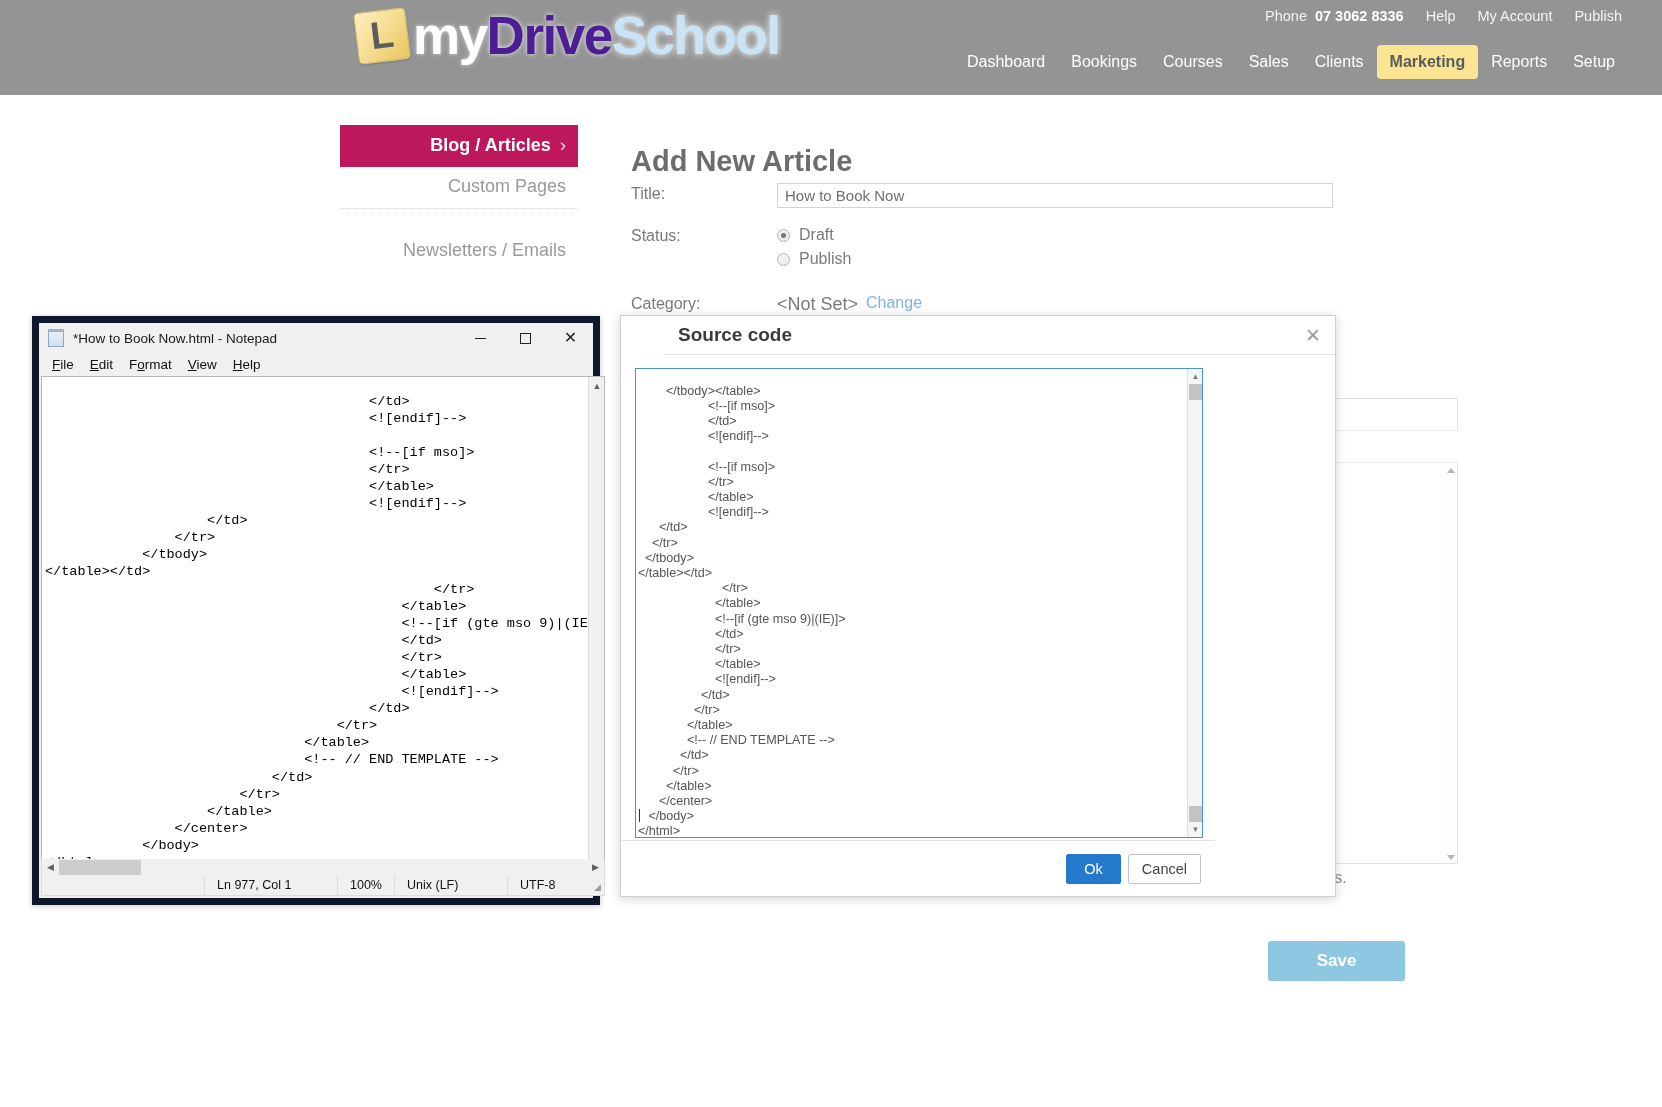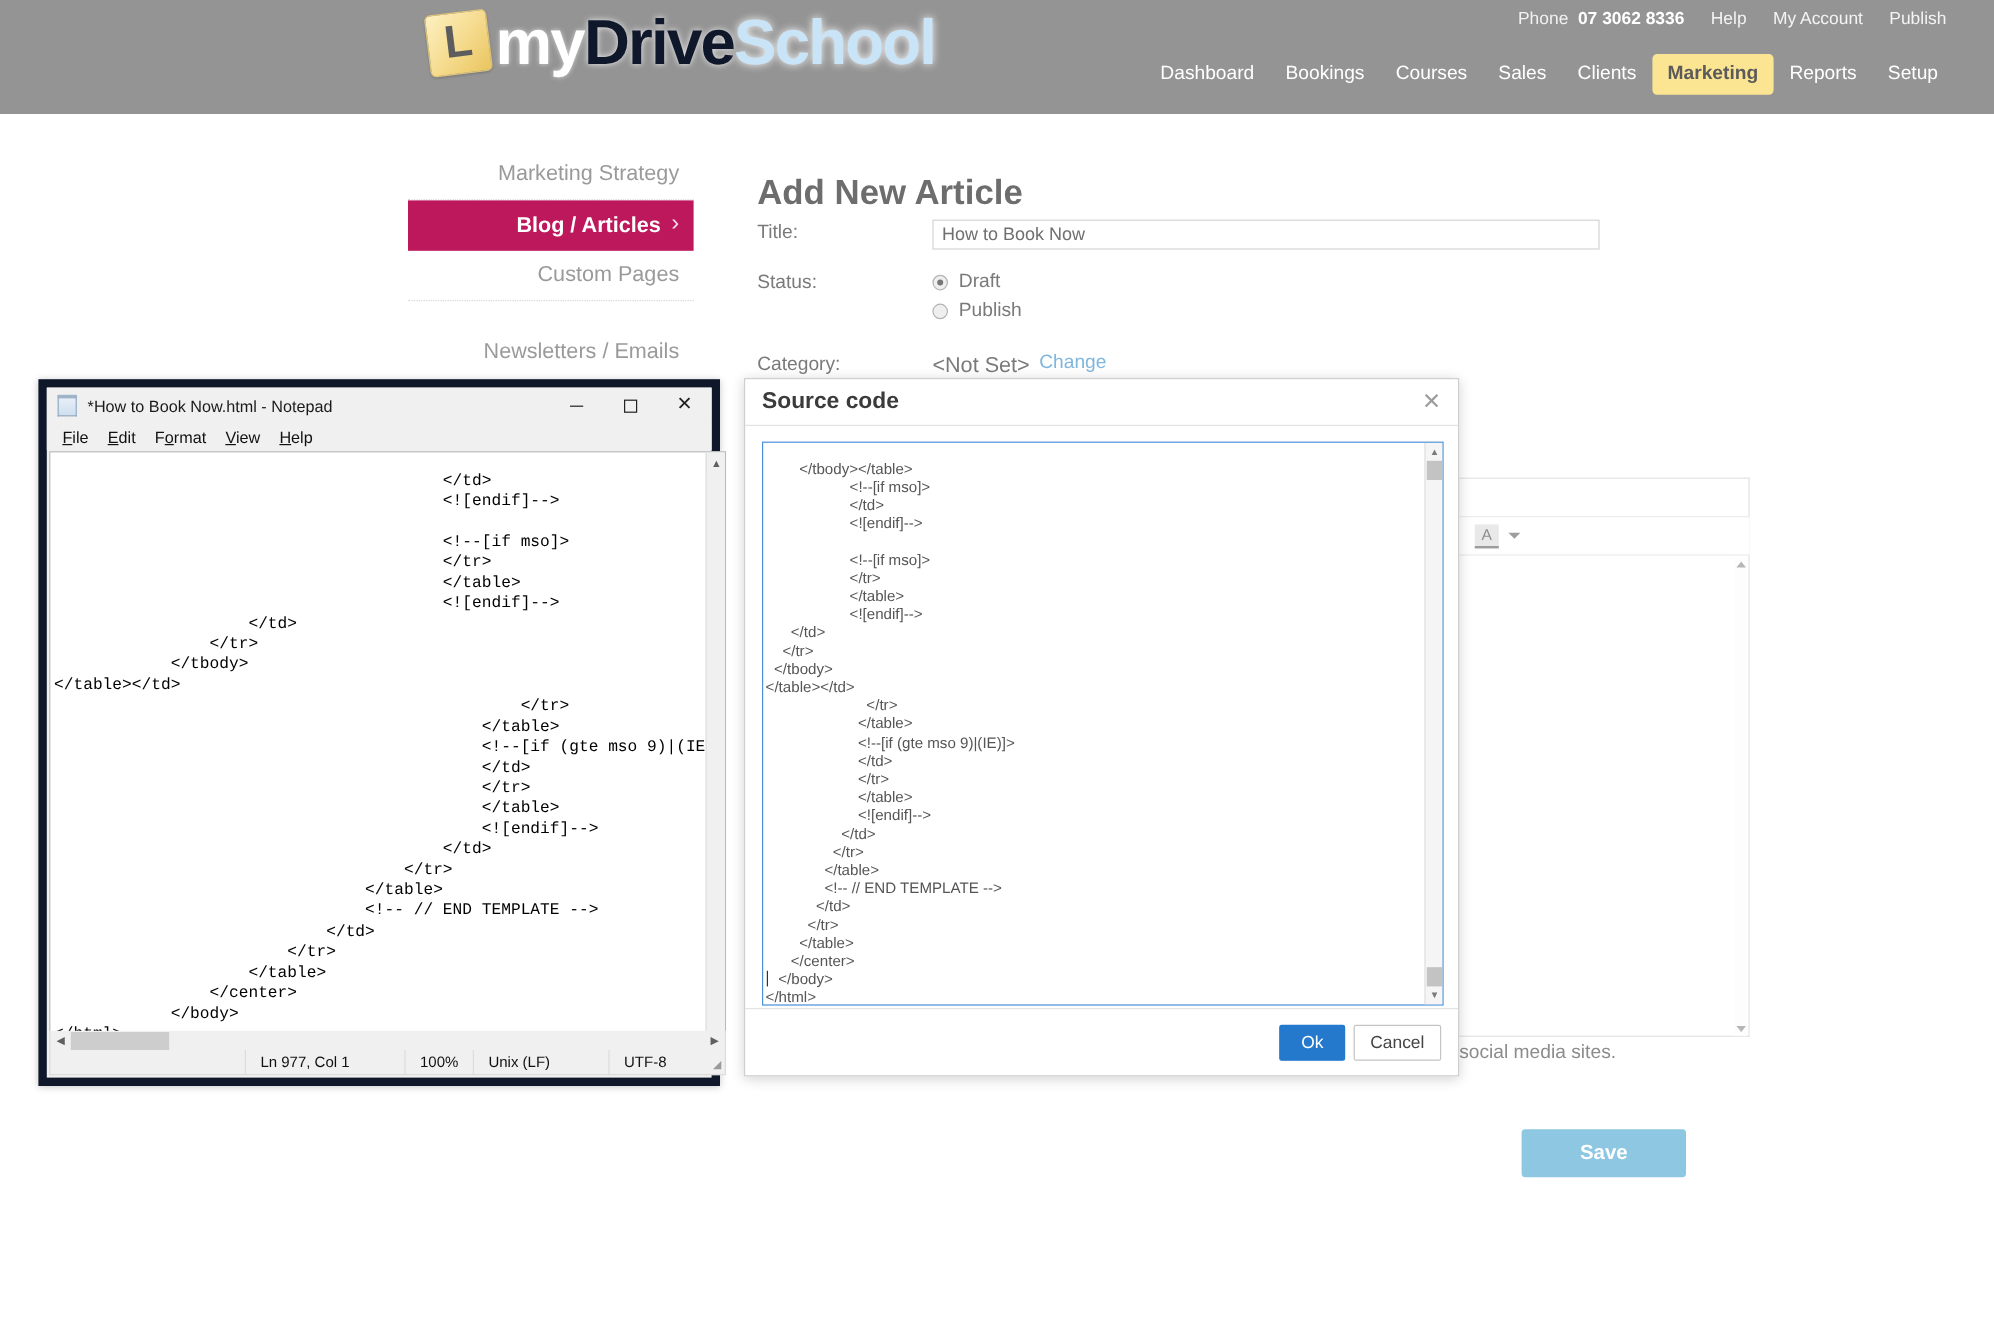--- a/index.html
+++ b/index.html
@@ -34,21 +34,21 @@
     font-family: "Liberation Sans", sans-serif;
     font-weight: bold; font-size: 38px; color: #5d5d5d;
     line-height: 1; margin-top: -3px;
   }
   .logo-text {
     margin-left: 5px;
     font-size: 53px; font-weight: bold; letter-spacing: -1.5px;
     line-height: 1;
   }
   .logo-my { color: #ffffff; text-shadow: 0 0 4px rgba(255,255,255,.6); }
-  .logo-drive { color: #0f172a; text-shadow: 0 0 5px rgba(255,255,255,.85); }
+  .logo-drive { color: #4c1d95; text-shadow: 0 0 5px rgba(255,255,255,.85); }
   .logo-school { color: #c9e4f6; text-shadow: 0 0 7px rgba(255,255,255,.95); }
 
   .top-links {
     position: absolute; right: 40px; top: 8px;
     font-size: 14.5px; color: #f2f2f2;
     display: flex; align-items: center; gap: 22px;
   }
   .top-links .phone-label { color: #f2f2f2; }
   .top-links .phone-num { font-weight: bold; color: #ffffff; margin-left: -14px; }
   .top-links a { color: #f4f4f4; text-decoration: none; }
@@ -238,24 +238,25 @@
   .np-status .c0 { width: 162px; border-left: none; }
   .np-status .c1 { width: 133px; }
   .np-status .c2 { width: 57px; }
   .np-status .c3 { width: 113px; }
   .np-status .c4 { flex: 1; }
   .np-grip { position: absolute; right: 3px; bottom: 3px; font-size: 9px; color: #9a9a9a; }
 
   
   .srcdlg {
     position: absolute; left: 620px; top: 315px;
-    width: 596px; height: 582px;
+    width: 716px; height: 582px;
     background: #ffffff;
     border: 1px solid #cfcfcf;
     box-shadow: 0 2px 10px rgba(0,0,0,.18);
+    padding-left: 43px;
   }
   .src-head {
     height: 39px; display: flex; align-items: center;
     padding: 0 14px; border-bottom: 1px solid #e3e3e3;
   }
   .src-head h2 {
     margin: 0; font-size: 19px; font-weight: bold; color: #3b3b3b;
   }
   .src-close {
     margin-left: auto; font-size: 19px; color: #9d9d9d;
@@ -342,23 +343,20 @@
     <a class="navitem" href="#">Courses</a>
     <a class="navitem" href="#">Sales</a>
     <a class="navitem" href="#">Clients</a>
     <a class="navitem active" href="#">Marketing</a>
     <a class="navitem" href="#">Reports</a>
     <a class="navitem" href="#">Setup</a>
   </nav>
 </div>
 
 <div class="sidemenu">
-  <div class="mi">
-    <span>Marketing Strategy</span>
-  </div>
   <div class="mi active">
     <span>Blog / Articles</span>
     <span class="chev">›</span>
   </div>
   <div class="mi">
     <span>Custom Pages</span>
   </div>
   <div class="gap"></div>
   <div class="mi nob">
     <span>Newsletters / Emails</span>

